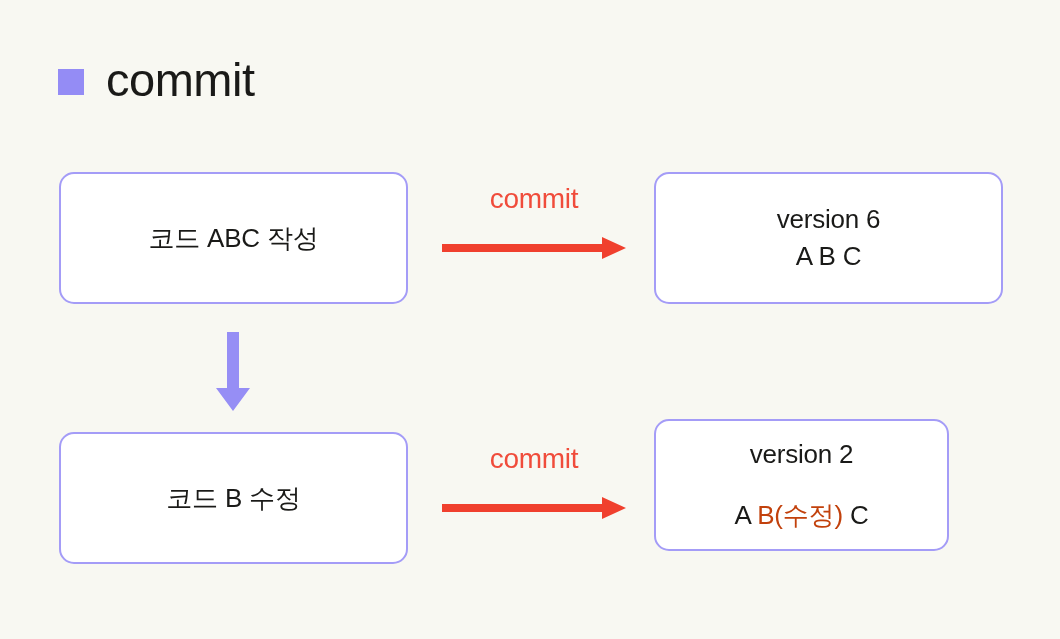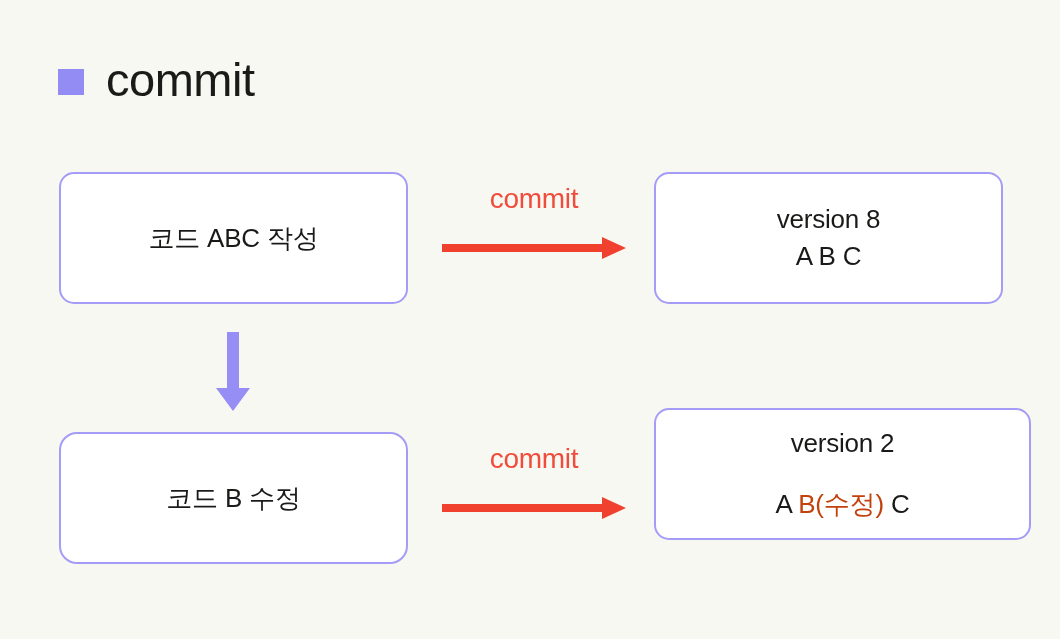--- a/index.html
+++ b/index.html
@@ -67,22 +67,22 @@
     line-height: 1.42;
     letter-spacing: -0.2px;
     white-space: nowrap;
   }
   .accent-red {
     color: #c2410c;
   }
 
   #box-code-abc { left: 59px;  top: 172px; width: 349px; height: 132px; }
   #box-version-1 { left: 654px; top: 172px; width: 349px; height: 132px; }
-  #box-code-b    { left: 59px;  top: 432px; width: 349px; height: 132px; border-radius: 18px; }
-  #box-version-2 { left: 654px; top: 408px; width: 377px; height: 132px; gap: 24px; }
+  #box-code-b    { left: 59px;  top: 432px; width: 349px; height: 132px; }
+  #box-version-2 { left: 654px; top: 419px; width: 295px; height: 132px; gap: 24px; }
 
   
   .commit-group {
     position: absolute;
     width: 200px;
     height: 90px;
   }
   #commit-group-1 { left: 434px; top: 185px; }
   #commit-group-2 { left: 434px; top: 445px; }
 
@@ -125,21 +125,21 @@
   <div class="title-row">
     <div class="title-bullet"></div>
     <div class="title-text">commit</div>
   </div>
 
   <div class="node-box" id="box-code-abc">
     <div class="box-line">코드 ABC 작성</div>
   </div>
 
   <div class="node-box" id="box-version-1">
-    <div class="box-line">version 8</div>
+    <div class="box-line">version 6</div>
     <div class="box-line">A B C</div>
   </div>
 
   <div class="node-box" id="box-code-b">
     <div class="box-line">코드 B 수정</div>
   </div>
 
   <div class="node-box" id="box-version-2">
     <div class="box-line">version 2</div>
     <div class="box-line">

